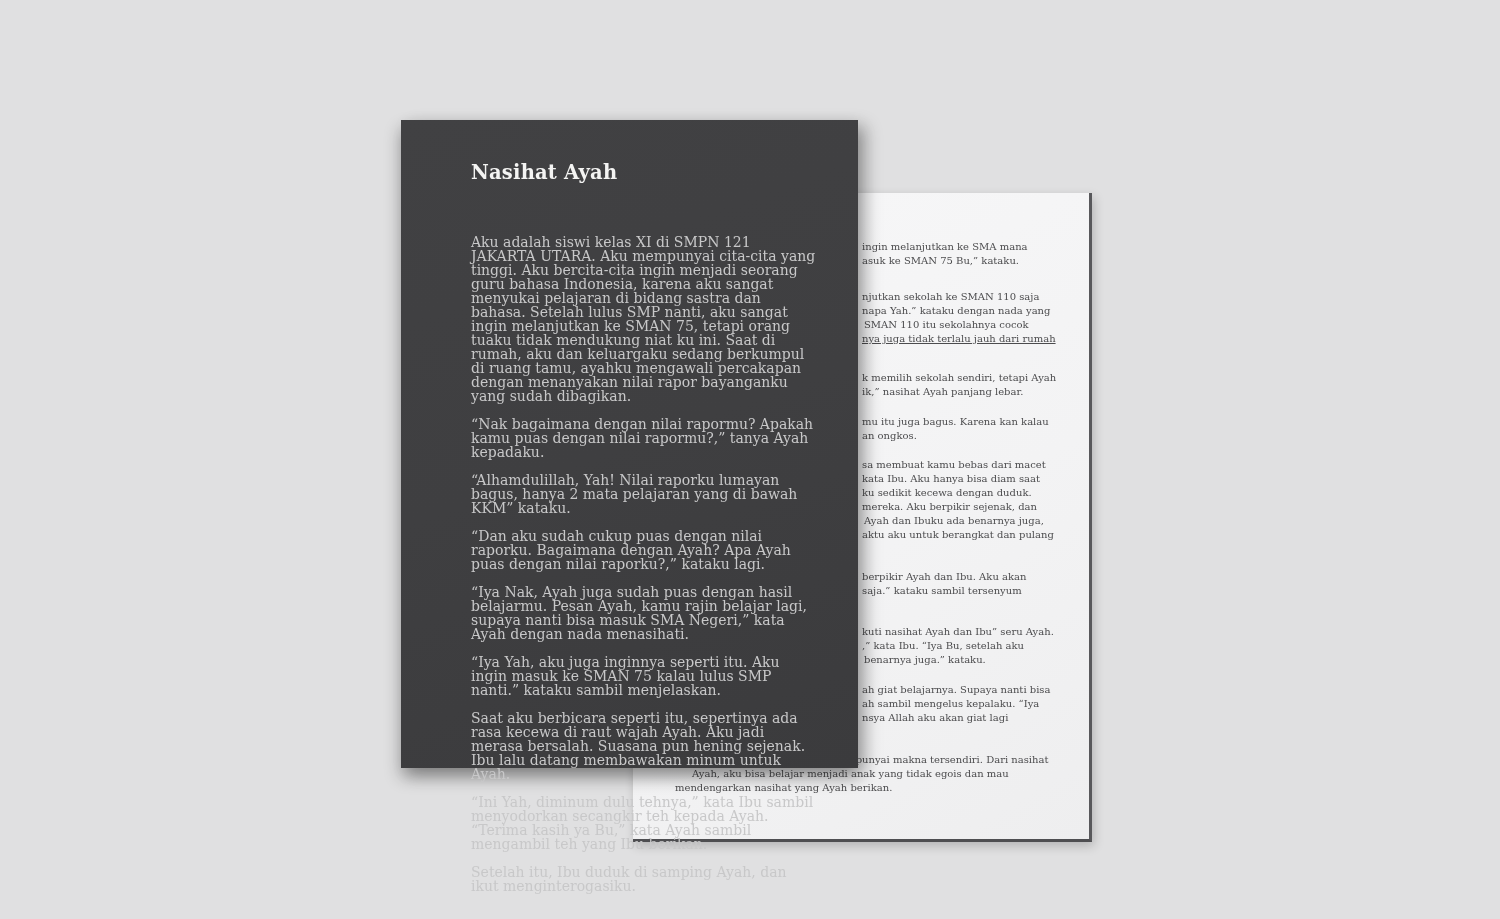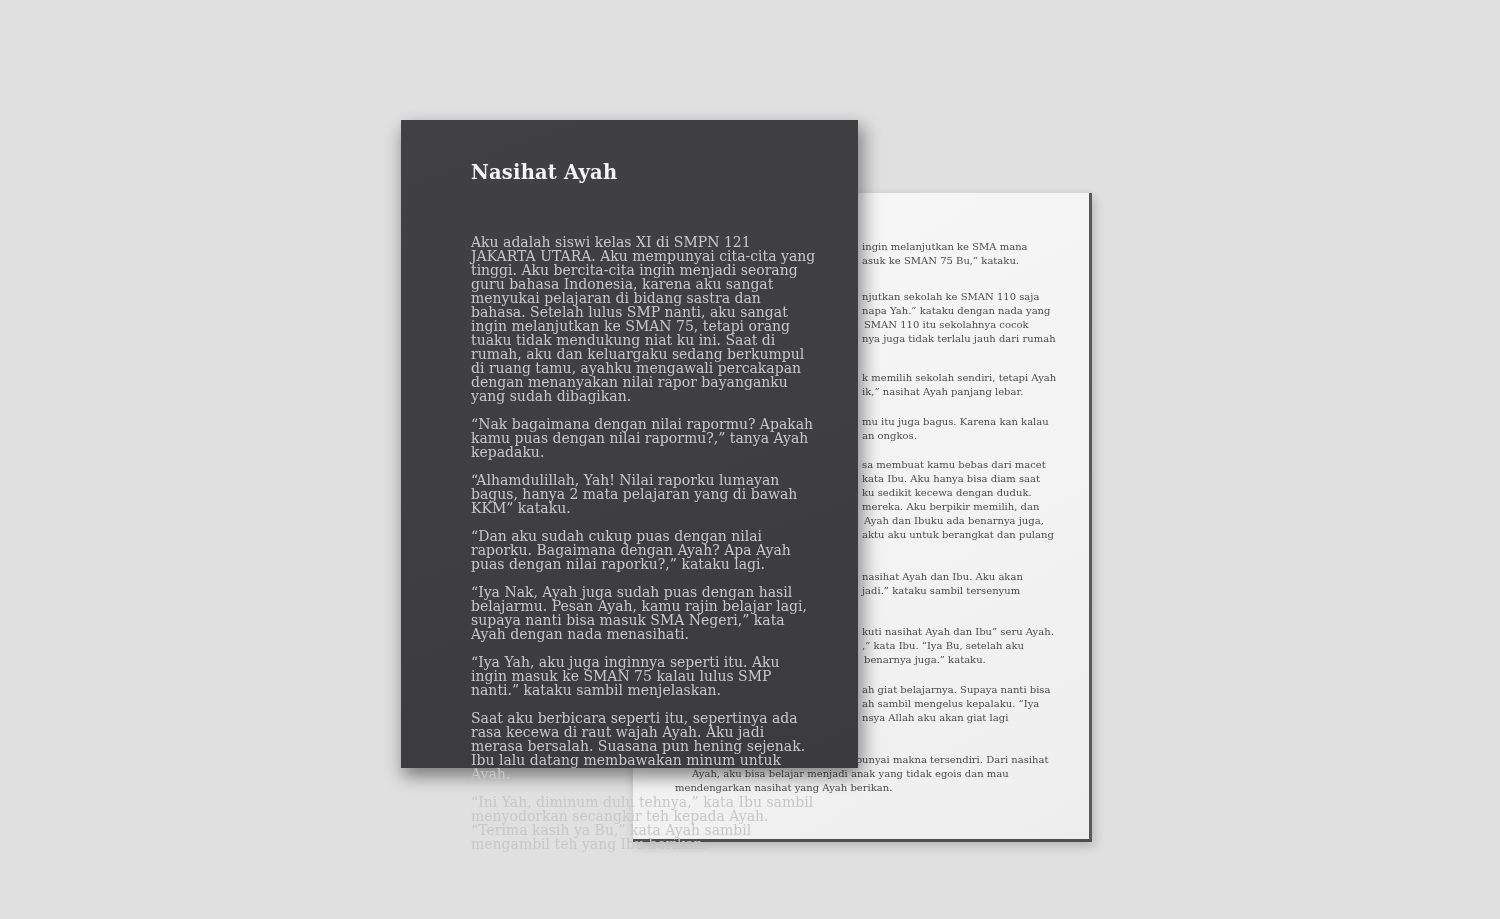--- a/index.html
+++ b/index.html
@@ -67,33 +67,33 @@
 
 <div class="stage">
 
   <section class="page page-white" id="page2">
 
   <div class="frag" style="left: 229px; top: 47px;">ingin melanjutkan ke SMA mana</div>
       <div class="frag" style="left: 229px; top: 61px;">asuk ke SMAN 75 Bu,” kataku.</div>
       <div class="frag" style="left: 229px; top: 97px;">njutkan sekolah ke SMAN 110 saja</div>
       <div class="frag" style="left: 229px; top: 111px;">napa Yah.” kataku dengan nada yang</div>
       <div class="frag" style="left: 231px; top: 125px;">SMAN 110 itu sekolahnya cocok</div>
-      <div class="frag" style="left: 229px; top: 139px;">nya juga tidak terlalu jauh dari rumah</div>
+      <div class="frag" style="left: 229px; top: 139px; text-decoration: underline;">nya juga tidak terlalu jauh dari rumah</div>
       <div class="frag" style="left: 229px; top: 178px;">k memilih sekolah sendiri, tetapi Ayah</div>
       <div class="frag" style="left: 229px; top: 192px;">ik,” nasihat Ayah panjang lebar.</div>
       <div class="frag" style="left: 229px; top: 222px;">mu itu juga bagus. Karena kan kalau</div>
       <div class="frag" style="left: 229px; top: 236px;">an ongkos.</div>
       <div class="frag" style="left: 229px; top: 265px;">sa membuat kamu bebas dari macet</div>
       <div class="frag" style="left: 229px; top: 279px;">kata Ibu. Aku hanya bisa diam saat</div>
       <div class="frag" style="left: 229px; top: 293px;">ku sedikit kecewa dengan duduk.</div>
-      <div class="frag" style="left: 229px; top: 307px;">mereka. Aku berpikir memilih, dan</div>
+      <div class="frag" style="left: 229px; top: 307px;">mereka. Aku berpikir sejenak, dan</div>
       <div class="frag" style="left: 231px; top: 321px;">Ayah dan Ibuku ada benarnya juga,</div>
       <div class="frag" style="left: 229px; top: 335px;">aktu aku untuk berangkat dan pulang</div>
-      <div class="frag" style="left: 229px; top: 377px;">nasihat Ayah dan Ibu. Aku akan</div>
-      <div class="frag" style="left: 229px; top: 391px;">jadi.” kataku sambil tersenyum</div>
+      <div class="frag" style="left: 229px; top: 377px;">berpikir Ayah dan Ibu. Aku akan</div>
+      <div class="frag" style="left: 229px; top: 391px;">saja.” kataku sambil tersenyum</div>
       <div class="frag" style="left: 229px; top: 432px;">kuti nasihat Ayah dan Ibu” seru Ayah.</div>
       <div class="frag" style="left: 229px; top: 446px;">,” kata Ibu. “Iya Bu, setelah aku</div>
       <div class="frag" style="left: 231px; top: 460px;">benarnya juga.” kataku.</div>
       <div class="frag" style="left: 229px; top: 490px;">ah giat belajarnya. Supaya nanti bisa</div>
       <div class="frag" style="left: 229px; top: 504px;">ah sambil mengelus kepalaku. “Iya</div>
       <div class="frag" style="left: 229px; top: 518px;">nsya Allah aku akan giat lagi</div>
       <div class="frag" style="left: 59px; top: 532px;">belajarnya Yah,” kataku.</div>
       <div class="frag" style="left: 59px; top: 560px;">Ternyata setiap nasihat itu mempunyai makna tersendiri. Dari nasihat</div>
       <div class="frag" style="left: 59px; top: 574px;">Ayah, aku bisa belajar menjadi anak yang tidak egois dan mau</div>
       <div class="frag" style="left: 42px; top: 588px;">mendengarkan nasihat yang Ayah berikan.</div>
@@ -104,16 +104,17 @@
     <div class="body" id="page1-body">
 
     <p>Aku adalah siswi kelas XI di SMPN 121 JAKARTA UTARA. Aku mempunyai cita-cita yang tinggi. Aku bercita-cita ingin menjadi seorang guru bahasa Indonesia, karena aku sangat menyukai pelajaran di bidang sastra dan bahasa. Setelah lulus SMP nanti, aku sangat ingin melanjutkan ke SMAN 75, tetapi orang tuaku tidak mendukung niat ku ini. Saat di rumah, aku dan keluargaku sedang berkumpul di ruang tamu, ayahku mengawali percakapan dengan menanyakan nilai rapor bayanganku yang sudah dibagikan.</p>
         <p>“Nak bagaimana dengan nilai rapormu? Apakah kamu puas dengan nilai rapormu?,” tanya Ayah kepadaku.</p>
         <p>“Alhamdulillah, Yah! Nilai raporku lumayan bagus, hanya 2 mata pelajaran yang di bawah KKM” kataku.</p>
         <p>“Dan aku sudah cukup puas dengan nilai raporku. Bagaimana dengan Ayah? Apa Ayah puas dengan nilai raporku?,” kataku lagi.</p>
         <p>“Iya Nak, Ayah juga sudah puas dengan hasil belajarmu. Pesan Ayah, kamu rajin belajar lagi, supaya nanti bisa masuk SMA Negeri,” kata Ayah dengan nada menasihati.</p>
         <p>“Iya Yah, aku juga inginnya seperti itu. Aku ingin masuk ke SMAN 75 kalau lulus SMP nanti.” kataku sambil menjelaskan.</p>
         <p>Saat aku berbicara seperti itu, sepertinya ada rasa kecewa di raut wajah Ayah. Aku jadi merasa bersalah. Suasana pun hening sejenak. Ibu lalu datang membawakan minum untuk Ayah.</p>
         <p>“Ini Yah, diminum dulu tehnya,” kata Ibu sambil menyodorkan secangkir teh kepada Ayah. “Terima kasih ya Bu,” kata Ayah sambil mengambil teh yang Ibu berikan.</p>
+        <p>Setelah itu, Ibu duduk di samping Ayah, dan ikut menginterogasiku.</p>
       </div>
   </section>
 
 </div>
 
 </body></html>

